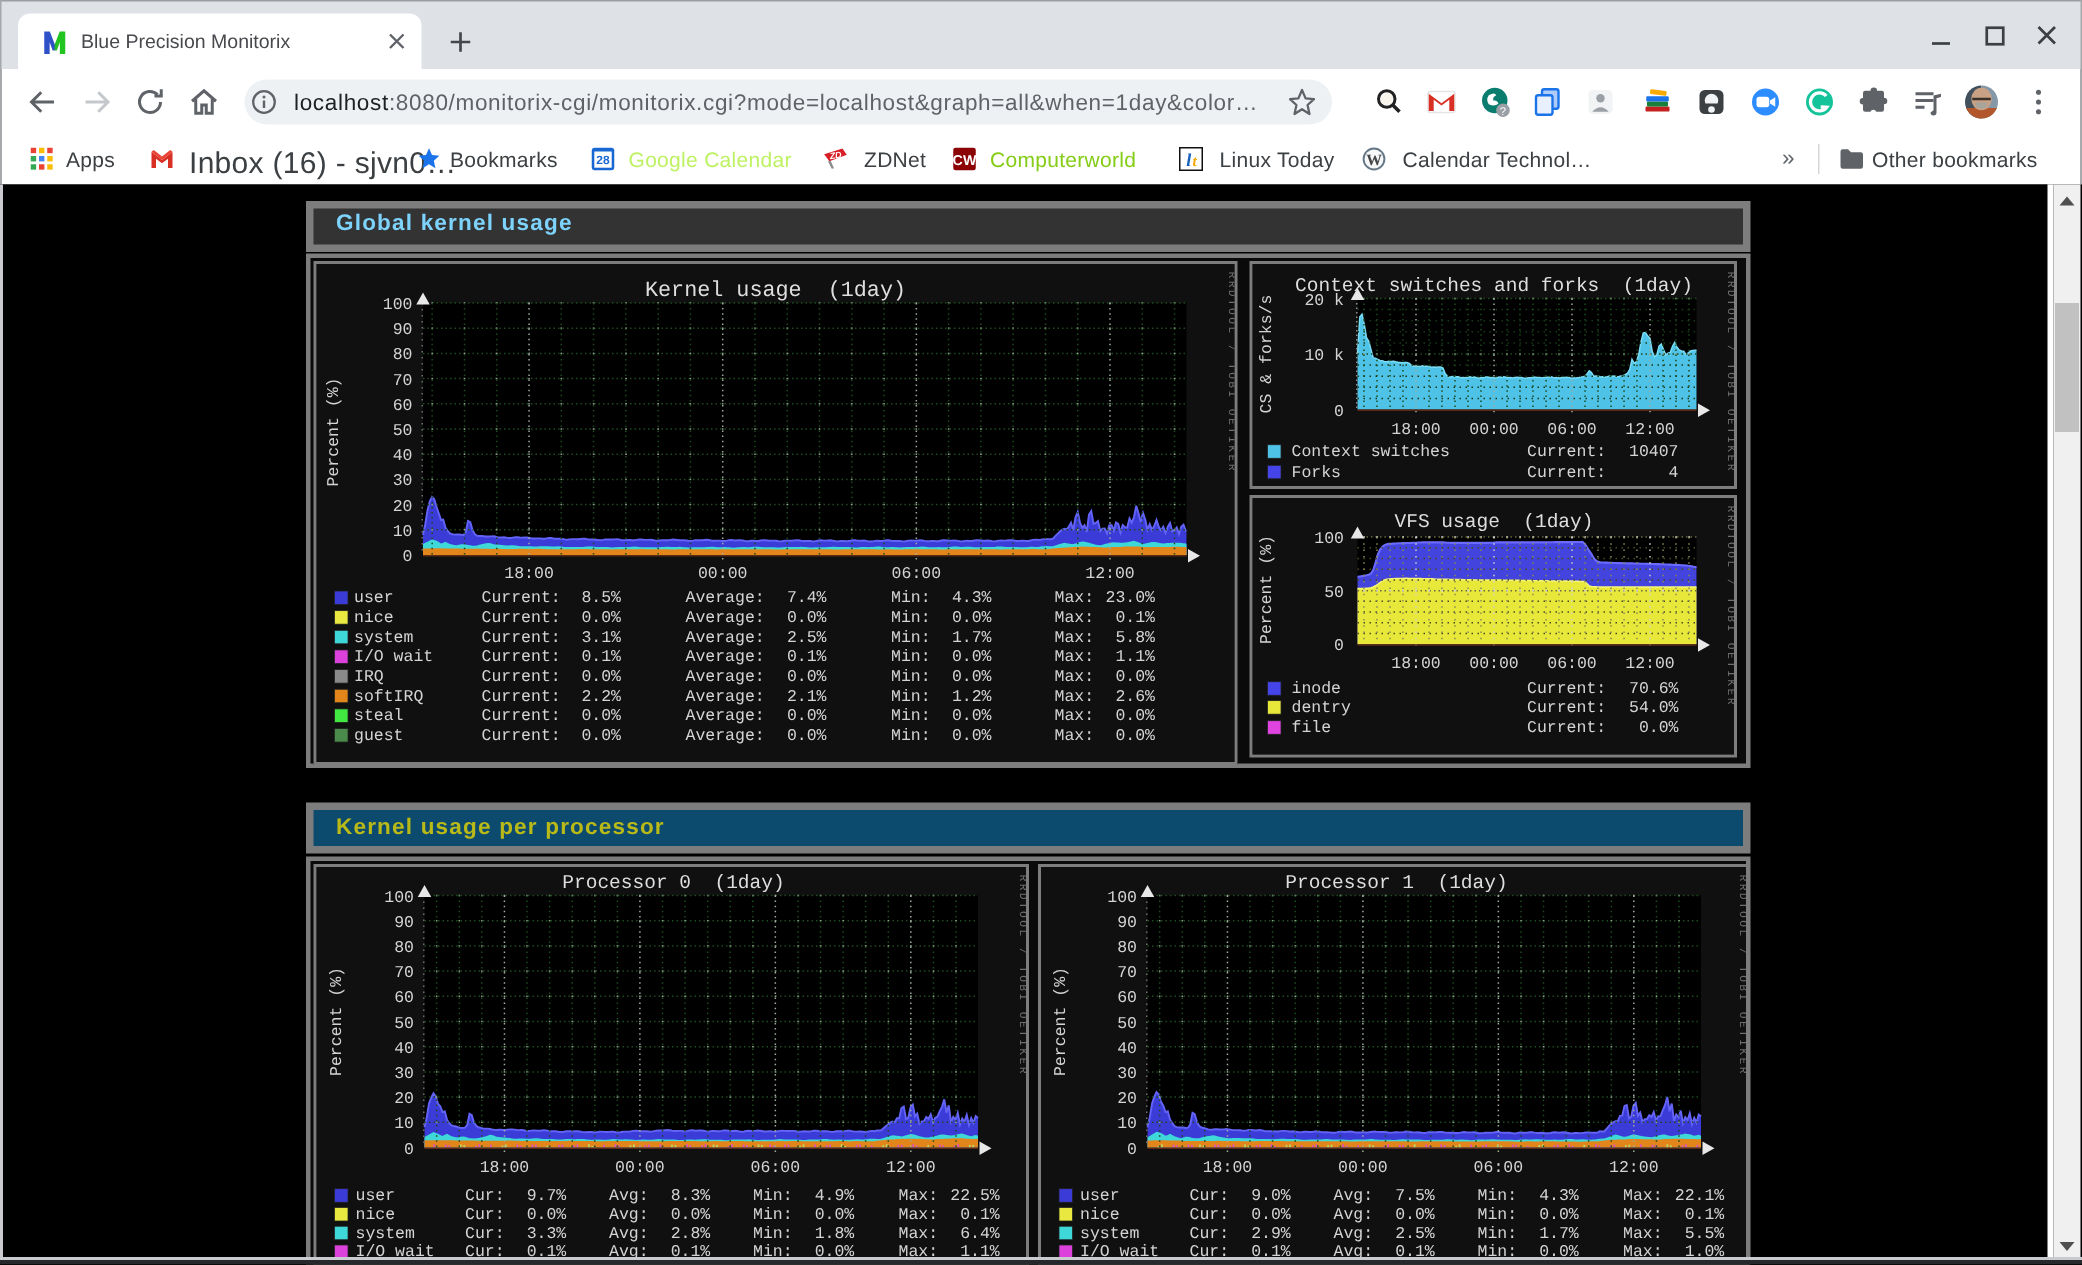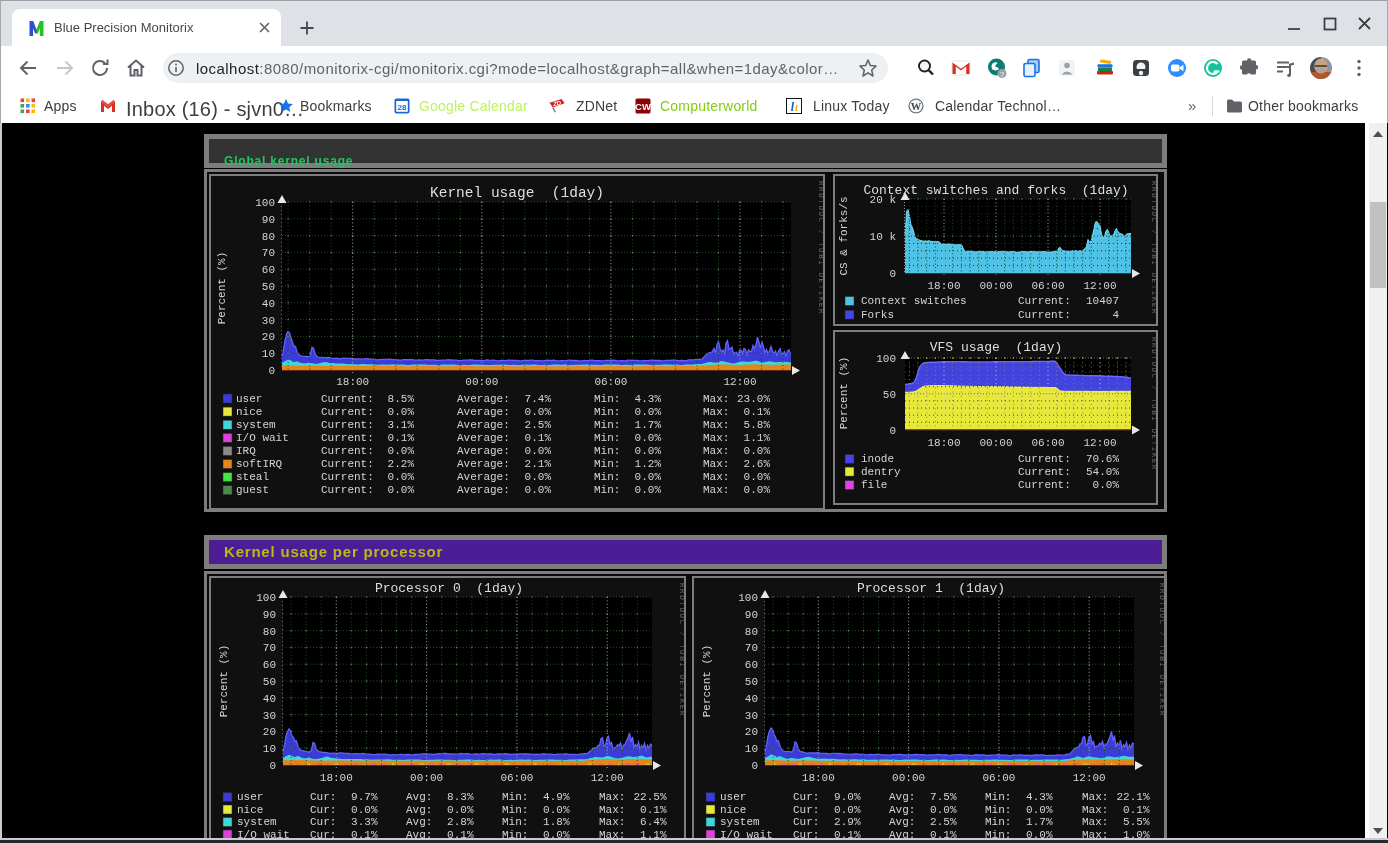--- a/index.html
+++ b/index.html
@@ -180,21 +180,21 @@
   </svg>
 <div class="abs" style="left:935px;top:98px;font-size:14px;letter-spacing:0.2px;color:#3c4043;font-family:'Liberation Sans',sans-serif;white-space:nowrap">Calendar Technol…</div>
 <div class="abs" style="left:1188px;top:97px;font-size:15px;color:#5f6368;font-family:'Liberation Sans',sans-serif">»</div>
 <div class="abs" style="left:1212px;top:96px;width:1px;height:20px;background:#d5d8db"></div>
 <svg class="abs" style="left:1226px;top:98px" width="16" height="16" viewBox="0 0 16 16">
     <path d="M1 3 a1.5 1.5 0 0 1 1.5-1.5 H6 L8 3.5 h6.5 A1.5 1.5 0 0 1 16 5 v8 a1.5 1.5 0 0 1 -1.5 1.5 h-12 A1.5 1.5 0 0 1 1 13 Z" fill="#5f6368"></path>
   </svg>
 <div class="abs" style="left:1248px;top:98px;font-size:14px;letter-spacing:0.2px;color:#3c4043;font-family:'Liberation Sans',sans-serif;white-space:nowrap">Other bookmarks</div>
 <div class="abs" style="left:1px;top:123px;width:1364px;height:715px;background:#000"></div>
 <div class="abs" style="left:204px;top:134px;width:963px;height:34px;background:#7d7d7d;padding:5px">
-    <div style="width:100%;height:100%;background:#333333;color:#22c55e;font-weight:bold;font-size:12px;letter-spacing:0.8px;font-family:'Liberation Sans',sans-serif;padding:15px 0 0 15px">Global kernel usage</div>
+    <div style="width:100%;height:100%;background:#333333;color:#7dd3fc;font-weight:bold;font-size:15px;letter-spacing:0.8px;font-family:'Liberation Sans',sans-serif;padding:1px 0 0 15px">Global kernel usage</div>
   </div>
 <div class="abs" style="left:204px;top:169px;width:963px;height:343px;border:3px solid #7d7d7d;background:#0a0a0a"></div>
 <div class="abs" style="left:209px;top:174px;width:616px;height:336px;border:2px solid #7d7d7d;background:#101010"></div>
 <div class="abs" style="left:833px;top:174px;width:325px;height:152px;border:2px solid #7d7d7d;background:#101010"></div>
 <div class="abs" style="left:833px;top:330px;width:325px;height:175px;border:2px solid #7d7d7d;background:#101010"></div>
 <svg style="position:absolute;left:211px;top:176px" width="612" height="332" viewBox="0 0 612 332">
     <rect width="612" height="332" fill="#101010"></rect>
     <rect x="71" y="26" width="509" height="168" fill="#000000"></rect>
     <path d="M71.0,194.0 L71.0,180.6 L72.5,173.6 L74.0,164.3 L75.5,158.2 L77.0,155.3 L78.5,156.9 L80.0,161.8 L81.5,166.2 L83.0,170.7 L84.5,170.4 L86.0,175.8 L87.5,177.9 L89.0,179.6 L90.5,180.2 L92.0,180.4 L93.5,180.3 L95.0,180.3 L96.5,180.5 L98.0,180.6 L99.5,178.9 L101.0,171.3 L102.5,172.1 L104.0,177.3 L105.5,180.1 L107.0,181.2 L108.5,181.3 L110.0,181.3 L111.5,181.5 L113.0,181.7 L114.5,181.7 L116.0,181.6 L117.5,181.5 L119.0,181.7 L120.5,182.1 L122.0,182.3 L123.5,182.3 L125.0,182.2 L126.5,182.4 L128.0,182.6 L129.5,182.6 L131.0,182.4 L132.5,182.2 L134.0,182.1 L135.5,182.3 L137.0,182.4 L138.5,182.3 L140.0,182.3 L141.5,182.5 L143.0,182.8 L144.5,183.0 L146.0,183.0 L147.5,182.9 L149.0,182.9 L150.5,183.1 L152.0,183.1 L153.5,182.9 L155.0,182.7 L156.5,182.7 L158.0,183.0 L159.5,183.2 L161.0,183.2 L162.5,183.1 L164.0,183.3 L165.5,183.6 L167.0,183.8 L168.5,183.6 L170.0,183.4 L171.5,183.4 L173.0,183.5 L174.5,183.5 L176.0,183.3 L177.5,183.1 L179.0,183.2 L180.5,183.5 L182.0,183.7 L183.5,183.7 L185.0,183.7 L186.5,183.8 L188.0,184.0 L189.5,184.1 L191.0,183.9 L192.5,183.6 L194.0,183.6 L195.5,183.7 L197.0,183.7 L198.5,183.6 L200.0,183.5 L201.5,183.6 L203.0,184.0 L204.5,184.2 L206.0,184.1 L207.5,184.0 L209.0,184.0 L210.5,184.2 L212.0,184.2 L213.5,183.9 L215.0,183.6 L216.5,183.6 L218.0,183.8 L219.5,183.9 L221.0,183.9 L222.5,183.8 L224.0,184.0 L225.5,184.3 L227.0,184.5 L228.5,184.3 L230.0,184.1 L231.5,184.1 L233.0,184.2 L234.5,184.2 L236.0,183.9 L237.5,183.7 L239.0,183.8 L240.5,184.0 L242.0,184.2 L243.5,184.2 L245.0,184.1 L246.5,184.3 L248.0,184.5 L249.5,184.6 L251.0,184.4 L252.5,184.1 L254.0,184.1 L255.5,184.2 L257.0,184.2 L258.5,184.0 L260.0,183.9 L261.5,184.0 L263.0,184.3 L264.5,184.5 L266.0,184.5 L267.5,184.4 L269.0,184.4 L270.5,184.6 L272.0,184.6 L273.5,184.4 L275.0,184.1 L276.5,184.0 L278.0,184.2 L279.5,184.3 L281.0,184.2 L282.5,184.1 L284.0,184.3 L285.5,184.6 L287.0,184.8 L288.5,184.7 L290.0,184.5 L291.5,184.5 L293.0,184.6 L294.5,184.6 L296.0,184.3 L297.5,184.1 L299.0,184.1 L300.5,184.3 L302.0,184.5 L303.5,184.4 L305.0,184.4 L306.5,184.5 L308.0,184.8 L309.5,184.9 L311.0,184.7 L312.5,184.4 L314.0,184.4 L315.5,184.5 L317.0,184.5 L318.5,184.3 L320.0,184.1 L321.5,184.2 L323.0,184.5 L324.5,184.7 L326.0,184.7 L327.5,184.6 L329.0,184.6 L330.5,184.8 L332.0,184.9 L333.5,184.6 L335.0,184.3 L336.5,184.2 L338.0,184.4 L339.5,184.4 L341.0,184.3 L342.5,184.2 L344.0,184.4 L345.5,184.7 L347.0,184.9 L348.5,184.8 L350.0,184.7 L351.5,184.6 L353.0,184.8 L354.5,184.7 L356.0,184.5 L357.5,184.2 L359.0,184.2 L360.5,184.4 L362.0,184.5 L363.5,184.5 L365.0,184.4 L366.5,184.6 L368.0,184.9 L369.5,185.0 L371.0,184.9 L372.5,184.6 L374.0,184.5 L375.5,184.6 L377.0,184.6 L378.5,184.4 L380.0,184.2 L381.5,184.2 L383.0,184.5 L384.5,184.7 L386.0,184.7 L387.5,184.6 L389.0,184.7 L390.5,184.9 L392.0,184.9 L393.5,184.7 L395.0,184.4 L396.5,184.3 L398.0,184.4 L399.5,184.5 L401.0,184.3 L402.5,184.2 L404.0,184.3 L405.5,184.6 L407.0,184.8 L408.5,184.8 L410.0,184.6 L411.5,184.6 L413.0,184.8 L414.5,184.8 L416.0,184.5 L417.5,184.2 L419.0,184.2 L420.5,184.3 L422.0,184.4 L423.5,184.4 L425.0,184.3 L426.5,184.4 L428.0,184.7 L429.5,184.9 L431.0,184.8 L432.5,184.6 L434.0,184.5 L435.5,184.6 L437.0,184.6 L438.5,184.3 L440.0,184.1 L441.5,184.1 L443.0,184.3 L444.5,184.5 L446.0,184.5 L447.5,184.4 L449.0,184.5 L450.5,184.8 L452.0,184.9 L453.5,184.7 L455.0,184.4 L456.5,184.3 L458.0,184.4 L459.5,184.4 L461.0,184.2 L462.5,184.1 L464.0,184.1 L465.5,184.4 L467.0,184.7 L468.5,184.6 L470.0,184.5 L471.5,184.5 L473.0,184.6 L474.5,184.6 L476.0,184.3 L477.5,183.9 L479.0,183.8 L480.5,183.8 L482.0,183.9 L483.5,183.7 L485.0,183.4 L486.5,183.3 L488.0,183.4 L489.5,183.5 L491.0,183.1 L492.5,181.4 L494.0,179.9 L495.5,178.5 L497.0,177.3 L498.5,176.6 L500.0,177.0 L501.5,175.3 L503.0,172.5 L504.5,177.5 L506.0,168.8 L507.5,165.3 L509.0,172.5 L510.5,175.9 L512.0,174.1 L513.5,178.6 L515.0,167.0 L516.5,164.7 L518.0,173.3 L519.5,172.6 L521.0,171.3 L522.5,178.0 L524.0,176.5 L525.5,176.3 L527.0,179.6 L528.5,174.3 L530.0,174.1 L531.5,177.8 L533.0,172.4 L534.5,173.3 L536.0,179.1 L537.5,174.0 L539.0,175.5 L540.5,175.6 L542.0,169.6 L543.5,172.4 L545.0,168.7 L546.5,161.2 L548.0,166.1 L549.5,172.0 L551.0,166.0 L552.5,170.4 L554.0,177.3 L555.5,173.5 L557.0,177.3 L558.5,174.7 L560.0,170.6 L561.5,175.2 L563.0,177.6 L564.5,175.1 L566.0,179.3 L567.5,175.2 L569.0,172.7 L570.5,178.2 L572.0,177.5 L573.5,175.6 L575.0,180.0 L576.5,175.2 L578.0,173.8 L579.5,177.9 L580.0,177.9 L580.0,194.0 Z" fill="#3b3bd8"></path>
     <path d="M71.0,180.6 L72.5,173.6 L74.0,164.3 L75.5,158.2 L77.0,155.3 L78.5,156.9 L80.0,161.8 L81.5,166.2 L83.0,170.7 L84.5,170.4 L86.0,175.8 L87.5,177.9 L89.0,179.6 L90.5,180.2 L92.0,180.4 L93.5,180.3 L95.0,180.3 L96.5,180.5 L98.0,180.6 L99.5,178.9 L101.0,171.3 L102.5,172.1 L104.0,177.3 L105.5,180.1 L107.0,181.2 L108.5,181.3 L110.0,181.3 L111.5,181.5 L113.0,181.7 L114.5,181.7 L116.0,181.6 L117.5,181.5 L119.0,181.7 L120.5,182.1 L122.0,182.3 L123.5,182.3 L125.0,182.2 L126.5,182.4 L128.0,182.6 L129.5,182.6 L131.0,182.4 L132.5,182.2 L134.0,182.1 L135.5,182.3 L137.0,182.4 L138.5,182.3 L140.0,182.3 L141.5,182.5 L143.0,182.8 L144.5,183.0 L146.0,183.0 L147.5,182.9 L149.0,182.9 L150.5,183.1 L152.0,183.1 L153.5,182.9 L155.0,182.7 L156.5,182.7 L158.0,183.0 L159.5,183.2 L161.0,183.2 L162.5,183.1 L164.0,183.3 L165.5,183.6 L167.0,183.8 L168.5,183.6 L170.0,183.4 L171.5,183.4 L173.0,183.5 L174.5,183.5 L176.0,183.3 L177.5,183.1 L179.0,183.2 L180.5,183.5 L182.0,183.7 L183.5,183.7 L185.0,183.7 L186.5,183.8 L188.0,184.0 L189.5,184.1 L191.0,183.9 L192.5,183.6 L194.0,183.6 L195.5,183.7 L197.0,183.7 L198.5,183.6 L200.0,183.5 L201.5,183.6 L203.0,184.0 L204.5,184.2 L206.0,184.1 L207.5,184.0 L209.0,184.0 L210.5,184.2 L212.0,184.2 L213.5,183.9 L215.0,183.6 L216.5,183.6 L218.0,183.8 L219.5,183.9 L221.0,183.9 L222.5,183.8 L224.0,184.0 L225.5,184.3 L227.0,184.5 L228.5,184.3 L230.0,184.1 L231.5,184.1 L233.0,184.2 L234.5,184.2 L236.0,183.9 L237.5,183.7 L239.0,183.8 L240.5,184.0 L242.0,184.2 L243.5,184.2 L245.0,184.1 L246.5,184.3 L248.0,184.5 L249.5,184.6 L251.0,184.4 L252.5,184.1 L254.0,184.1 L255.5,184.2 L257.0,184.2 L258.5,184.0 L260.0,183.9 L261.5,184.0 L263.0,184.3 L264.5,184.5 L266.0,184.5 L267.5,184.4 L269.0,184.4 L270.5,184.6 L272.0,184.6 L273.5,184.4 L275.0,184.1 L276.5,184.0 L278.0,184.2 L279.5,184.3 L281.0,184.2 L282.5,184.1 L284.0,184.3 L285.5,184.6 L287.0,184.8 L288.5,184.7 L290.0,184.5 L291.5,184.5 L293.0,184.6 L294.5,184.6 L296.0,184.3 L297.5,184.1 L299.0,184.1 L300.5,184.3 L302.0,184.5 L303.5,184.4 L305.0,184.4 L306.5,184.5 L308.0,184.8 L309.5,184.9 L311.0,184.7 L312.5,184.4 L314.0,184.4 L315.5,184.5 L317.0,184.5 L318.5,184.3 L320.0,184.1 L321.5,184.2 L323.0,184.5 L324.5,184.7 L326.0,184.7 L327.5,184.6 L329.0,184.6 L330.5,184.8 L332.0,184.9 L333.5,184.6 L335.0,184.3 L336.5,184.2 L338.0,184.4 L339.5,184.4 L341.0,184.3 L342.5,184.2 L344.0,184.4 L345.5,184.7 L347.0,184.9 L348.5,184.8 L350.0,184.7 L351.5,184.6 L353.0,184.8 L354.5,184.7 L356.0,184.5 L357.5,184.2 L359.0,184.2 L360.5,184.4 L362.0,184.5 L363.5,184.5 L365.0,184.4 L366.5,184.6 L368.0,184.9 L369.5,185.0 L371.0,184.9 L372.5,184.6 L374.0,184.5 L375.5,184.6 L377.0,184.6 L378.5,184.4 L380.0,184.2 L381.5,184.2 L383.0,184.5 L384.5,184.7 L386.0,184.7 L387.5,184.6 L389.0,184.7 L390.5,184.9 L392.0,184.9 L393.5,184.7 L395.0,184.4 L396.5,184.3 L398.0,184.4 L399.5,184.5 L401.0,184.3 L402.5,184.2 L404.0,184.3 L405.5,184.6 L407.0,184.8 L408.5,184.8 L410.0,184.6 L411.5,184.6 L413.0,184.8 L414.5,184.8 L416.0,184.5 L417.5,184.2 L419.0,184.2 L420.5,184.3 L422.0,184.4 L423.5,184.4 L425.0,184.3 L426.5,184.4 L428.0,184.7 L429.5,184.9 L431.0,184.8 L432.5,184.6 L434.0,184.5 L435.5,184.6 L437.0,184.6 L438.5,184.3 L440.0,184.1 L441.5,184.1 L443.0,184.3 L444.5,184.5 L446.0,184.5 L447.5,184.4 L449.0,184.5 L450.5,184.8 L452.0,184.9 L453.5,184.7 L455.0,184.4 L456.5,184.3 L458.0,184.4 L459.5,184.4 L461.0,184.2 L462.5,184.1 L464.0,184.1 L465.5,184.4 L467.0,184.7 L468.5,184.6 L470.0,184.5 L471.5,184.5 L473.0,184.6 L474.5,184.6 L476.0,184.3 L477.5,183.9 L479.0,183.8 L480.5,183.8 L482.0,183.9 L483.5,183.7 L485.0,183.4 L486.5,183.3 L488.0,183.4 L489.5,183.5 L491.0,183.1 L492.5,181.4 L494.0,179.9 L495.5,178.5 L497.0,177.3 L498.5,176.6 L500.0,177.0 L501.5,175.3 L503.0,172.5 L504.5,177.5 L506.0,168.8 L507.5,165.3 L509.0,172.5 L510.5,175.9 L512.0,174.1 L513.5,178.6 L515.0,167.0 L516.5,164.7 L518.0,173.3 L519.5,172.6 L521.0,171.3 L522.5,178.0 L524.0,176.5 L525.5,176.3 L527.0,179.6 L528.5,174.3 L530.0,174.1 L531.5,177.8 L533.0,172.4 L534.5,173.3 L536.0,179.1 L537.5,174.0 L539.0,175.5 L540.5,175.6 L542.0,169.6 L543.5,172.4 L545.0,168.7 L546.5,161.2 L548.0,166.1 L549.5,172.0 L551.0,166.0 L552.5,170.4 L554.0,177.3 L555.5,173.5 L557.0,177.3 L558.5,174.7 L560.0,170.6 L561.5,175.2 L563.0,177.6 L564.5,175.1 L566.0,179.3 L567.5,175.2 L569.0,172.7 L570.5,178.2 L572.0,177.5 L573.5,175.6 L575.0,180.0 L576.5,175.2 L578.0,173.8 L579.5,177.9 L580.0,177.9" fill="none" stroke="#6363f8" stroke-width="1.3"></path>
@@ -808,21 +808,21 @@
     <text x="26" y="142.6" font-family="Liberation Mono, monospace" font-size="11px" fill="#d4d4d4" text-anchor="start">dentry</text>
     <text x="183" y="142.6" font-family="Liberation Mono, monospace" font-size="11px" fill="#d4d4d4" text-anchor="start">Current:</text>
     <text x="284" y="142.6" font-family="Liberation Mono, monospace" font-size="11px" fill="#d4d4d4" text-anchor="end">54.0%</text>
     <rect x="10" y="148.5" width="9" height="9" fill="#e044e0" stroke="#202020" stroke-width="0.5"></rect>
     <text x="26" y="156" font-family="Liberation Mono, monospace" font-size="11px" fill="#d4d4d4" text-anchor="start">file</text>
     <text x="183" y="156" font-family="Liberation Mono, monospace" font-size="11px" fill="#d4d4d4" text-anchor="start">Current:</text>
     <text x="284" y="156" font-family="Liberation Mono, monospace" font-size="11px" fill="#d4d4d4" text-anchor="end">0.0%</text>
     <text font-family="Liberation Mono, monospace" font-size="7.5px" fill="#6f6f6f" letter-spacing="1.6" transform="translate(317,5) rotate(90)">RRDTOOL / TOBI OETIKER</text>
   </svg>
 <div class="abs" style="left:204px;top:535px;width:963px;height:34px;background:#7d7d7d;padding:5px">
-    <div style="width:100%;height:100%;background:#4c1d95;color:#b9b918;font-weight:bold;font-size:15px;letter-spacing:0.8px;font-family:'Liberation Sans',sans-serif;padding:3px 0 0 15px">Kernel usage per processor</div>
+    <div style="width:100%;height:100%;background:#0c4a6e;color:#b9b918;font-weight:bold;font-size:15px;letter-spacing:0.8px;font-family:'Liberation Sans',sans-serif;padding:3px 0 0 15px">Kernel usage per processor</div>
   </div>
 <div class="abs" style="left:204px;top:571px;width:963px;height:272px;border:3px solid #7d7d7d;background:#0a0a0a"></div>
 <div class="abs" style="left:209px;top:576px;width:477px;height:267px;border:2px solid #7d7d7d;background:#101010"></div>
 <div class="abs" style="left:692px;top:576px;width:474px;height:267px;border:2px solid #7d7d7d;background:#101010"></div>
 <svg style="position:absolute;left:211px;top:578px" width="473" height="265" viewBox="0 0 473 265">
     <rect width="473" height="265" fill="#101010"></rect>
     <rect x="72" y="19" width="369" height="168" fill="#000000"></rect>
     <path d="M72.0,187.0 L72.0,173.4 L73.5,166.9 L75.0,157.6 L76.5,153.8 L78.0,150.9 L79.5,152.9 L81.0,158.0 L82.5,159.5 L84.0,163.4 L85.5,162.9 L87.0,168.5 L88.5,170.8 L90.0,172.3 L91.5,172.7 L93.0,173.0 L94.5,173.5 L96.0,173.9 L97.5,174.0 L99.0,173.8 L100.5,172.0 L102.0,164.6 L103.5,165.5 L105.0,170.3 L106.5,172.5 L108.0,173.5 L109.5,173.9 L111.0,174.3 L112.5,174.4 L114.0,174.4 L115.5,174.6 L117.0,175.0 L118.5,175.2 L120.0,175.3 L121.5,175.2 L123.0,175.2 L124.5,175.3 L126.0,175.3 L127.5,175.1 L129.0,174.9 L130.5,174.9 L132.0,175.1 L133.5,175.3 L135.0,175.4 L136.5,175.3 L138.0,175.5 L139.5,175.8 L141.0,176.0 L142.5,175.9 L144.0,175.7 L145.5,175.6 L147.0,175.8 L148.5,175.8 L150.0,175.7 L151.5,175.5 L153.0,175.6 L154.5,175.9 L156.0,176.2 L157.5,176.2 L159.0,176.2 L160.5,176.3 L162.0,176.6 L163.5,176.6 L165.0,176.5 L166.5,176.2 L168.0,176.1 L169.5,176.2 L171.0,176.3 L172.5,176.2 L174.0,176.1 L175.5,176.3 L177.0,176.6 L178.5,176.8 L180.0,176.8 L181.5,176.7 L183.0,176.7 L184.5,176.8 L186.0,176.9 L187.5,176.7 L189.0,176.4 L190.5,176.4 L192.0,176.6 L193.5,176.7 L195.0,176.6 L196.5,176.5 L198.0,176.5 L199.5,176.8 L201.0,176.9 L202.5,176.8 L204.0,176.5 L205.5,176.4 L207.0,176.4 L208.5,176.4 L210.0,176.2 L211.5,175.9 L213.0,175.8 L214.5,176.0 L216.0,176.2 L217.5,176.2 L219.0,176.1 L220.5,176.1 L222.0,176.3 L223.5,176.4 L225.0,176.1 L226.5,175.8 L228.0,175.7 L229.5,175.7 L231.0,175.7 L232.5,175.5 L234.0,175.4 L235.5,175.5 L237.0,175.8 L238.5,176.0 L240.0,176.0 L241.5,175.9 L243.0,175.9 L244.5,176.1 L246.0,176.1 L247.5,175.9 L249.0,175.6 L250.5,175.5 L252.0,175.7 L253.5,175.8 L255.0,175.7 L256.5,175.7 L258.0,175.8 L259.5,176.1 L261.0,176.3 L262.5,176.2 L264.0,176.0 L265.5,176.0 L267.0,176.1 L268.5,176.1 L270.0,175.9 L271.5,175.6 L273.0,175.6 L274.5,175.8 L276.0,176.0 L277.5,176.0 L279.0,175.9 L280.5,176.0 L282.0,176.3 L283.5,176.5 L285.0,176.3 L286.5,176.0 L288.0,175.9 L289.5,176.0 L291.0,176.0 L292.5,175.9 L294.0,175.7 L295.5,175.8 L297.0,176.0 L298.5,176.3 L300.0,176.3 L301.5,176.2 L303.0,176.2 L304.5,176.4 L306.0,176.5 L307.5,176.2 L309.0,175.9 L310.5,175.8 L312.0,175.9 L313.5,176.0 L315.0,176.0 L316.5,175.9 L318.0,175.9 L319.5,176.2 L321.0,176.5 L322.5,176.4 L324.0,176.3 L325.5,176.2 L327.0,176.3 L328.5,176.3 L330.0,176.1 L331.5,175.8 L333.0,175.8 L334.5,176.0 L336.0,176.1 L337.5,176.1 L339.0,176.1 L340.5,176.2 L342.0,176.4 L343.5,176.6 L345.0,176.5 L346.5,176.2 L348.0,176.1 L349.5,176.2 L351.0,176.2 L352.5,176.1 L354.0,175.8 L355.5,175.8 L357.0,176.1 L358.5,176.3 L360.0,176.4 L361.5,176.3 L363.0,176.3 L364.5,176.5 L366.0,176.6 L367.5,176.4 L369.0,176.1 L370.5,176.0 L372.0,176.1 L373.5,175.7 L375.0,175.7 L376.5,175.5 L378.0,174.1 L379.5,172.9 L381.0,171.7 L382.5,170.4 L384.0,169.7 L385.5,170.2 L387.0,167.5 L388.5,167.4 L390.0,160.7 L391.5,159.7 L393.0,168.0 L394.5,167.3 L396.0,160.3 L397.5,158.5 L399.0,166.3 L400.5,164.5 L402.0,171.2 L403.5,169.6 L405.0,169.4 L406.5,166.7 L408.0,167.8 L409.5,164.9 L411.0,170.2 L412.5,167.2 L414.0,166.4 L415.5,162.7 L417.0,159.9 L418.5,154.9 L420.0,163.8 L421.5,158.9 L423.0,170.1 L424.5,166.6 L426.0,168.6 L427.5,164.0 L429.0,171.7 L430.5,167.7 L432.0,169.8 L433.5,165.3 L435.0,171.9 L436.5,167.4 L438.0,170.6 L439.5,166.1 L441.0,167.4 L441.0,187.0 Z" fill="#3b3bd8"></path>
     <path d="M72.0,173.4 L73.5,166.9 L75.0,157.6 L76.5,153.8 L78.0,150.9 L79.5,152.9 L81.0,158.0 L82.5,159.5 L84.0,163.4 L85.5,162.9 L87.0,168.5 L88.5,170.8 L90.0,172.3 L91.5,172.7 L93.0,173.0 L94.5,173.5 L96.0,173.9 L97.5,174.0 L99.0,173.8 L100.5,172.0 L102.0,164.6 L103.5,165.5 L105.0,170.3 L106.5,172.5 L108.0,173.5 L109.5,173.9 L111.0,174.3 L112.5,174.4 L114.0,174.4 L115.5,174.6 L117.0,175.0 L118.5,175.2 L120.0,175.3 L121.5,175.2 L123.0,175.2 L124.5,175.3 L126.0,175.3 L127.5,175.1 L129.0,174.9 L130.5,174.9 L132.0,175.1 L133.5,175.3 L135.0,175.4 L136.5,175.3 L138.0,175.5 L139.5,175.8 L141.0,176.0 L142.5,175.9 L144.0,175.7 L145.5,175.6 L147.0,175.8 L148.5,175.8 L150.0,175.7 L151.5,175.5 L153.0,175.6 L154.5,175.9 L156.0,176.2 L157.5,176.2 L159.0,176.2 L160.5,176.3 L162.0,176.6 L163.5,176.6 L165.0,176.5 L166.5,176.2 L168.0,176.1 L169.5,176.2 L171.0,176.3 L172.5,176.2 L174.0,176.1 L175.5,176.3 L177.0,176.6 L178.5,176.8 L180.0,176.8 L181.5,176.7 L183.0,176.7 L184.5,176.8 L186.0,176.9 L187.5,176.7 L189.0,176.4 L190.5,176.4 L192.0,176.6 L193.5,176.7 L195.0,176.6 L196.5,176.5 L198.0,176.5 L199.5,176.8 L201.0,176.9 L202.5,176.8 L204.0,176.5 L205.5,176.4 L207.0,176.4 L208.5,176.4 L210.0,176.2 L211.5,175.9 L213.0,175.8 L214.5,176.0 L216.0,176.2 L217.5,176.2 L219.0,176.1 L220.5,176.1 L222.0,176.3 L223.5,176.4 L225.0,176.1 L226.5,175.8 L228.0,175.7 L229.5,175.7 L231.0,175.7 L232.5,175.5 L234.0,175.4 L235.5,175.5 L237.0,175.8 L238.5,176.0 L240.0,176.0 L241.5,175.9 L243.0,175.9 L244.5,176.1 L246.0,176.1 L247.5,175.9 L249.0,175.6 L250.5,175.5 L252.0,175.7 L253.5,175.8 L255.0,175.7 L256.5,175.7 L258.0,175.8 L259.5,176.1 L261.0,176.3 L262.5,176.2 L264.0,176.0 L265.5,176.0 L267.0,176.1 L268.5,176.1 L270.0,175.9 L271.5,175.6 L273.0,175.6 L274.5,175.8 L276.0,176.0 L277.5,176.0 L279.0,175.9 L280.5,176.0 L282.0,176.3 L283.5,176.5 L285.0,176.3 L286.5,176.0 L288.0,175.9 L289.5,176.0 L291.0,176.0 L292.5,175.9 L294.0,175.7 L295.5,175.8 L297.0,176.0 L298.5,176.3 L300.0,176.3 L301.5,176.2 L303.0,176.2 L304.5,176.4 L306.0,176.5 L307.5,176.2 L309.0,175.9 L310.5,175.8 L312.0,175.9 L313.5,176.0 L315.0,176.0 L316.5,175.9 L318.0,175.9 L319.5,176.2 L321.0,176.5 L322.5,176.4 L324.0,176.3 L325.5,176.2 L327.0,176.3 L328.5,176.3 L330.0,176.1 L331.5,175.8 L333.0,175.8 L334.5,176.0 L336.0,176.1 L337.5,176.1 L339.0,176.1 L340.5,176.2 L342.0,176.4 L343.5,176.6 L345.0,176.5 L346.5,176.2 L348.0,176.1 L349.5,176.2 L351.0,176.2 L352.5,176.1 L354.0,175.8 L355.5,175.8 L357.0,176.1 L358.5,176.3 L360.0,176.4 L361.5,176.3 L363.0,176.3 L364.5,176.5 L366.0,176.6 L367.5,176.4 L369.0,176.1 L370.5,176.0 L372.0,176.1 L373.5,175.7 L375.0,175.7 L376.5,175.5 L378.0,174.1 L379.5,172.9 L381.0,171.7 L382.5,170.4 L384.0,169.7 L385.5,170.2 L387.0,167.5 L388.5,167.4 L390.0,160.7 L391.5,159.7 L393.0,168.0 L394.5,167.3 L396.0,160.3 L397.5,158.5 L399.0,166.3 L400.5,164.5 L402.0,171.2 L403.5,169.6 L405.0,169.4 L406.5,166.7 L408.0,167.8 L409.5,164.9 L411.0,170.2 L412.5,167.2 L414.0,166.4 L415.5,162.7 L417.0,159.9 L418.5,154.9 L420.0,163.8 L421.5,158.9 L423.0,170.1 L424.5,166.6 L426.0,168.6 L427.5,164.0 L429.0,171.7 L430.5,167.7 L432.0,169.8 L433.5,165.3 L435.0,171.9 L436.5,167.4 L438.0,170.6 L439.5,166.1 L441.0,167.4" fill="none" stroke="#6363f8" stroke-width="1.3"></path>
     <path d="M72.0,187.0 L72.0,180.0 L73.5,179.2 L75.0,178.3 L76.5,177.5 L78.0,176.7 L79.5,177.3 L81.0,177.9 L82.5,178.6 L84.0,179.3 L85.5,178.5 L87.0,177.8 L88.5,178.6 L90.0,179.5 L91.5,179.9 L93.0,180.2 L94.5,180.3 L96.0,179.9 L97.5,179.6 L99.0,179.8 L100.5,180.4 L102.0,180.8 L103.5,180.9 L105.0,181.0 L106.5,180.9 L108.0,180.6 L109.5,180.3 L111.0,180.0 L112.5,179.6 L114.0,179.1 L115.5,178.5 L117.0,178.7 L118.5,179.2 L120.0,179.8 L121.5,180.0 L123.0,180.2 L124.5,180.3 L126.0,180.4 L127.5,180.6 L129.0,180.7 L130.5,181.0 L132.0,181.1 L133.5,181.1 L135.0,181.0 L136.5,181.0 L138.0,181.0 L139.5,181.1 L141.0,181.1 L142.5,181.1 L144.0,181.0 L145.5,180.9 L147.0,180.9 L148.5,181.0 L150.0,181.1 L151.5,181.3 L153.0,181.4 L154.5,181.3 L156.0,181.3 L157.5,181.4 L159.0,181.5 L160.5,181.6 L162.0,181.7 L163.5,181.6 L165.0,181.5 L166.5,181.4 L168.0,181.4 L169.5,181.4 L171.0,181.5 L172.5,181.5 L174.0,181.4 L175.5,181.3 L177.0,181.3 L178.5,181.4 L180.0,181.6 L181.5,181.7 L183.0,181.8 L184.5,181.8 L186.0,181.7 L187.5,181.7 L189.0,181.7 L190.5,181.8 L192.0,181.9 L193.5,181.8 L195.0,181.7 L196.5,181.5 L198.0,181.4 L199.5,181.5 L201.0,181.5 L202.5,181.6 L204.0,181.6 L205.5,181.5 L207.0,181.5 L208.5,181.6 L210.0,181.7 L211.5,181.9 L213.0,182.0 L214.5,181.9 L216.0,181.8 L217.5,181.7 L219.0,181.7 L220.5,181.8 L222.0,181.8 L223.5,181.8 L225.0,181.6 L226.5,181.5 L228.0,181.4 L229.5,181.5 L231.0,181.6 L232.5,181.7 L234.0,181.7 L235.5,181.7 L237.0,181.7 L238.5,181.7 L240.0,181.8 L241.5,182.0 L243.0,182.0 L244.5,182.0 L246.0,181.9 L247.5,181.7 L249.0,181.7 L250.5,181.7 L252.0,181.8 L253.5,181.7 L255.0,181.6 L256.5,181.5 L258.0,181.5 L259.5,181.5 L261.0,181.7 L262.5,181.8 L264.0,181.9 L265.5,181.9 L267.0,181.8 L268.5,181.8 L270.0,181.9 L271.5,182.0 L273.0,182.1 L274.5,182.0 L276.0,181.8 L277.5,181.7 L279.0,181.6 L280.5,181.6 L282.0,181.7 L283.5,181.7 L285.0,181.7 L286.5,181.6 L288.0,181.5 L289.5,181.6 L291.0,181.8 L292.5,181.9 L294.0,182.0 L295.5,182.0 L297.0,181.9 L298.5,181.8 L300.0,181.8 L301.5,181.9 L303.0,181.9 L304.5,181.8 L306.0,181.7 L307.5,181.5 L309.0,181.4 L310.5,181.5 L312.0,181.6 L313.5,181.7 L315.0,181.7 L316.5,181.6 L318.0,181.6 L319.5,181.7 L321.0,181.8 L322.5,181.9 L324.0,182.0 L325.5,182.0 L327.0,181.8 L328.5,181.7 L330.0,181.7 L331.5,181.7 L333.0,181.7 L334.5,181.7 L336.0,181.6 L337.5,181.4 L339.0,181.4 L340.5,181.4 L342.0,181.6 L343.5,181.7 L345.0,181.8 L346.5,181.7 L348.0,181.7 L349.5,181.7 L351.0,181.8 L352.5,181.9 L354.0,181.9 L355.5,181.9 L357.0,181.7 L358.5,181.6 L360.0,181.5 L361.5,181.5 L363.0,181.6 L364.5,181.6 L366.0,181.5 L367.5,181.3 L369.0,181.2 L370.5,181.2 L372.0,181.2 L373.5,181.3 L375.0,181.3 L376.5,181.1 L378.0,180.6 L379.5,180.1 L381.0,179.7 L382.5,179.3 L384.0,178.9 L385.5,179.0 L387.0,179.2 L388.5,179.3 L390.0,179.6 L391.5,179.4 L393.0,178.9 L394.5,178.5 L396.0,178.0 L397.5,178.1 L399.0,178.5 L400.5,179.0 L402.0,179.5 L403.5,179.9 L405.0,180.2 L406.5,180.3 L408.0,180.4 L409.5,180.0 L411.0,179.6 L412.5,179.3 L414.0,179.0 L415.5,178.5 L417.0,178.3 L418.5,178.4 L420.0,178.6 L421.5,178.9 L423.0,179.0 L424.5,178.8 L426.0,178.6 L427.5,178.2 L429.0,177.9 L430.5,177.6 L432.0,178.1 L433.5,178.7 L435.0,179.2 L436.5,179.5 L438.0,179.0 L439.5,178.6 L441.0,179.2 L441.0,187.0 Z" fill="#3fd8d8"></path>

